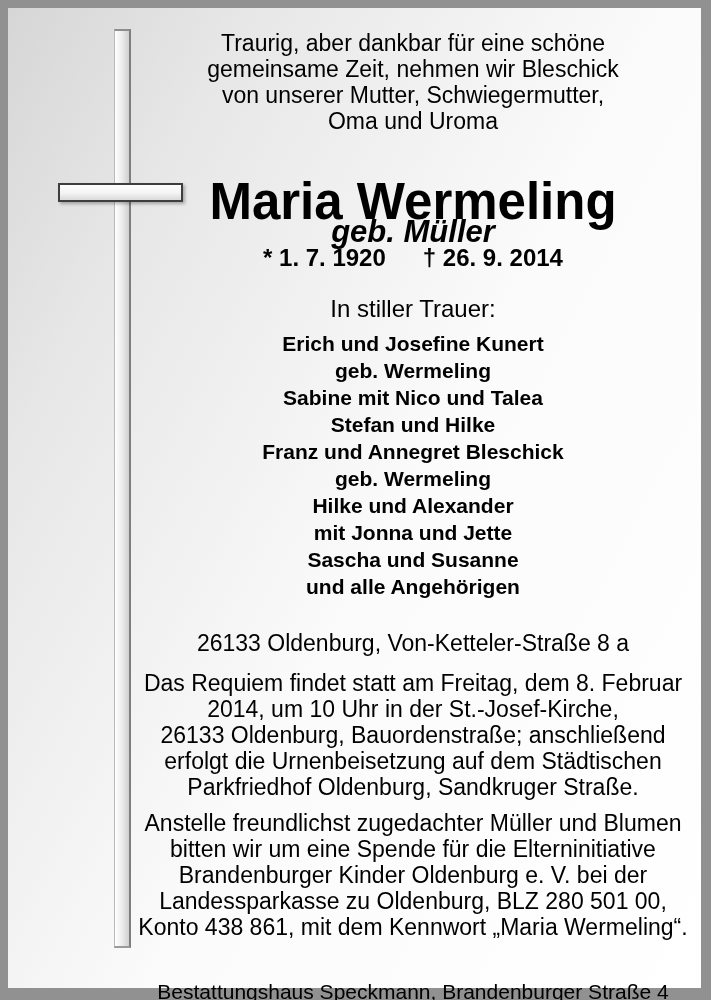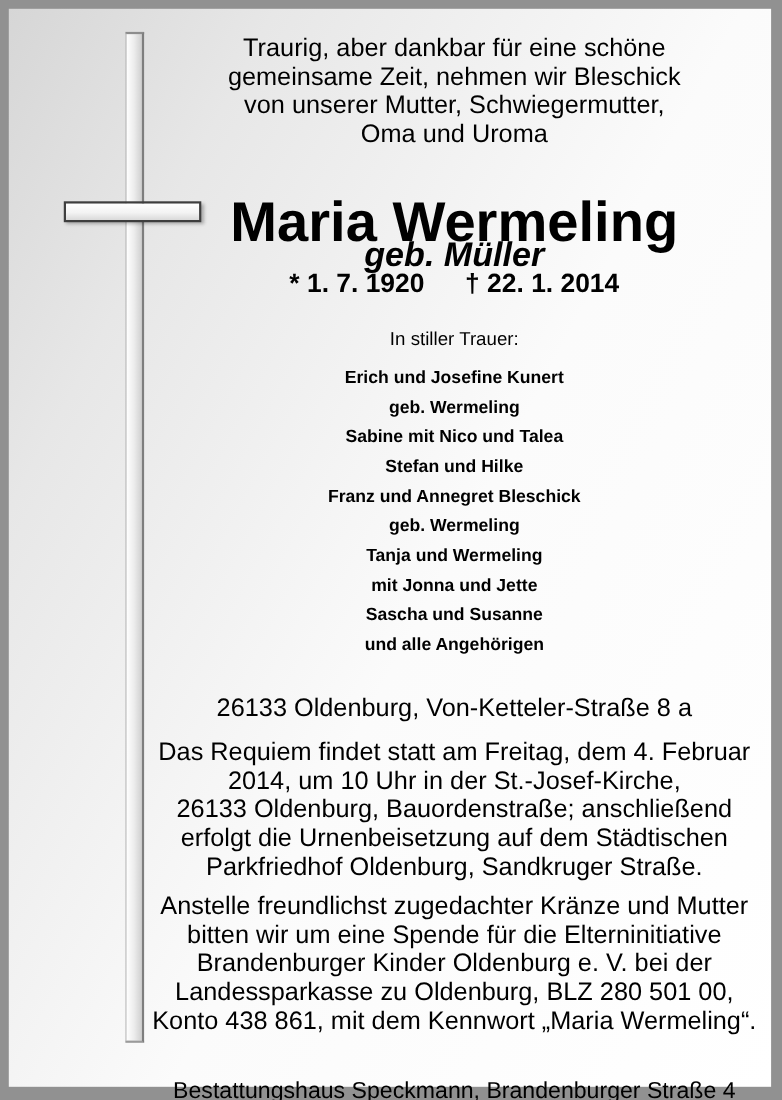--- a/index.html
+++ b/index.html
@@ -33,22 +33,22 @@
     box-shadow: 2px 2px 3px rgba(0,0,0,0.28);
   }
   
   .content { position: absolute; left: 125px; top: 0; width: 576px; height: 961px; text-align: center; }
   .block { position: absolute; left: 0; right: 0; }
   .intro     { top: 30px;  font-size: 23px; line-height: 26px; }
   .name      { top: 160px; font-size: 51px; line-height: 58px; font-weight: bold; margin: 13px; }
   .maiden    { top: 219px; font-size: 31px; line-height: 26px; font-weight: bold; font-style: italic; }
   .dates     { top: 245px; font-size: 24px; line-height: 26px; font-weight: bold;
                display: flex; justify-content: center; gap: 37px; }
-  .trauer    { top: 296px; font-size: 17px; line-height: 26px; }
-  .mourners  { top: 330px; font-size: 16px; line-height: 27px; font-weight: bold; }
+  .trauer    { top: 296px; font-size: 24px; line-height: 26px; }
+  .mourners  { top: 330px; font-size: 21px; line-height: 27px; font-weight: bold; }
   .address   { top: 630px; font-size: 23px; line-height: 26px; }
   .service   { top: 670px; font-size: 23px; line-height: 26px; }
   .donation  { top: 810px; font-size: 23px; line-height: 26px; }
   .footerline{ top: 980px; font-size: 21px; line-height: 24px; }
 </style>
 </head>
 <body>
 
 <div class="paper"></div>
 
@@ -65,50 +65,50 @@
       <div>von unserer Mutter, Schwiegermutter,</div>
       <div>Oma und Uroma</div>
     </div>
 
   <h1 class="block name">Maria Wermeling</h1>
 
   <div class="block maiden">geb. Müller</div>
 
   <div class="block dates">
     <span>* 1. 7. 1920</span>
-    <span>† 22. 1. 2014</span>
+    <span>† 26. 9. 2014</span>
   </div>
 
   <div class="block trauer">In stiller Trauer:</div>
 
   <div class="block mourners">
       <div>Erich und Josefine Kunert</div>
       <div>geb. Wermeling</div>
       <div>Sabine mit Nico und Talea</div>
       <div>Stefan und Hilke</div>
       <div>Franz und Annegret Bleschick</div>
       <div>geb. Wermeling</div>
-      <div>Tanja und Wermeling</div>
+      <div>Hilke und Alexander</div>
       <div>mit Jonna und Jette</div>
       <div>Sascha und Susanne</div>
       <div>und alle Angehörigen</div>
     </div>
 
   <div class="block address">26133 Oldenburg, Von-Ketteler-Straße 8 a</div>
 
   <div class="block service">
-      <div>Das Requiem findet statt am Freitag, dem 4. Februar</div>
+      <div>Das Requiem findet statt am Freitag, dem 8. Februar</div>
       <div>2014, um 10 Uhr in der St.-Josef-Kirche,</div>
       <div>26133 Oldenburg, Bauordenstraße; anschließend</div>
       <div>erfolgt die Urnenbeisetzung auf dem Städtischen</div>
       <div>Parkfriedhof Oldenburg, Sandkruger Straße.</div>
     </div>
 
   <div class="block donation">
-      <div>Anstelle freundlichst zugedachter Kränze und Mutter</div>
+      <div>Anstelle freundlichst zugedachter Müller und Blumen</div>
       <div>bitten wir um eine Spende für die Elterninitiative</div>
       <div>Brandenburger Kinder Oldenburg e. V. bei der</div>
       <div>Landessparkasse zu Oldenburg, BLZ 280 501 00,</div>
       <div>Konto 438 861, mit dem Kennwort „Maria Wermeling“.</div>
     </div>
 
   <div class="block footerline">Bestattungshaus Speckmann, Brandenburger Straße 4</div>
 
 </div>
 

